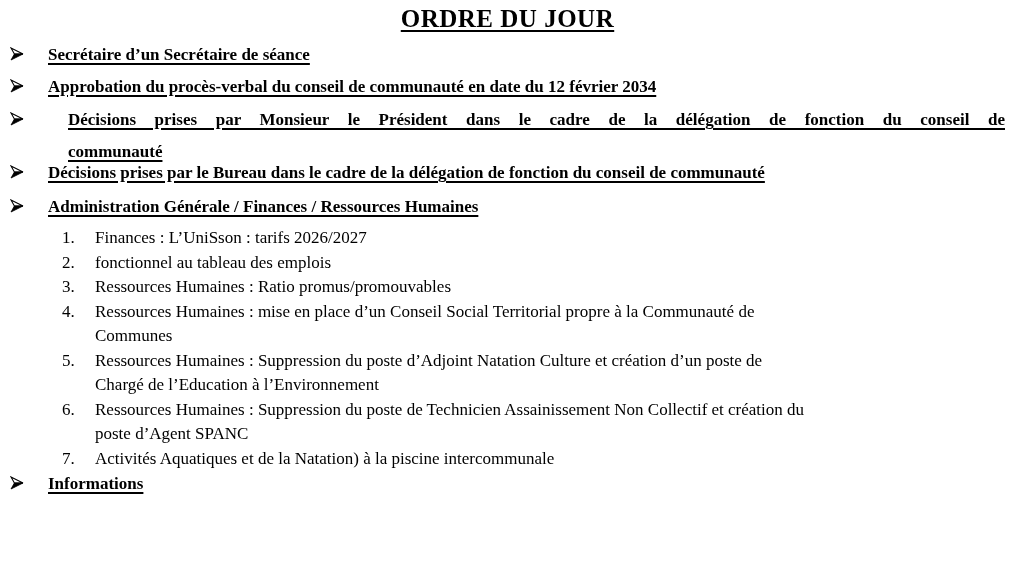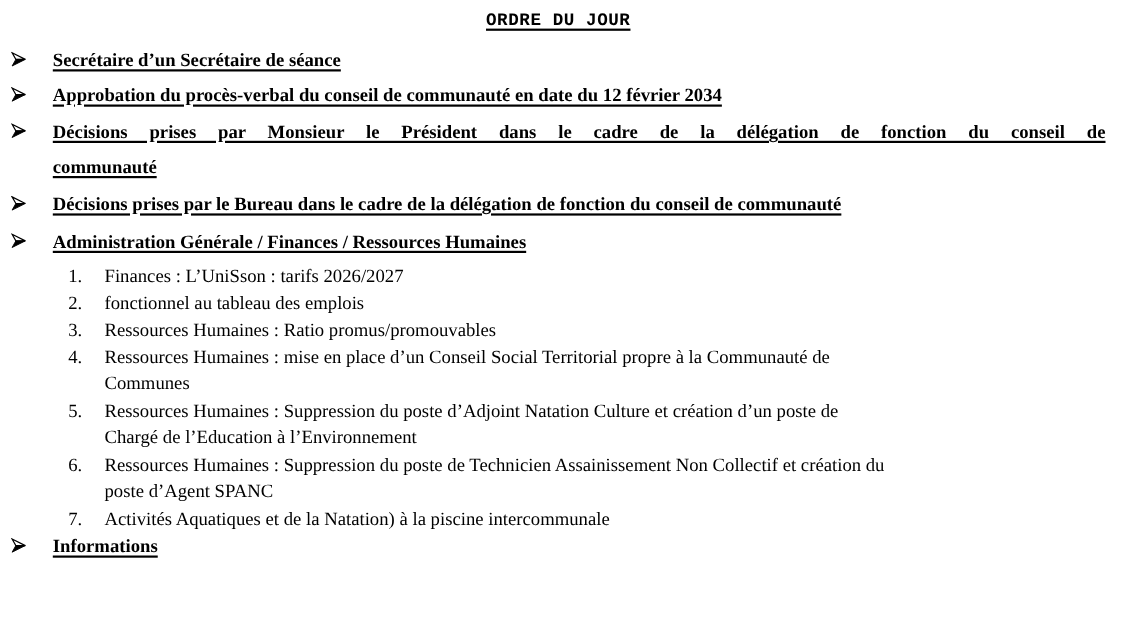--- a/index.html
+++ b/index.html
@@ -4,43 +4,43 @@
 <style>
   html, body { margin: 0; padding: 0; }
   body {
     width: 1024px; height: 574px; overflow: hidden;
     background: #ffffff; color: #000000;
     font-family: "Liberation Serif", "DejaVu Serif", serif;
   }
   .page { padding: 6px 19px 0 10px; }
 
   .title {
-    text-align: center; font-size: 16px; font-weight: bold;
-    line-height: 26px; letter-spacing: 0.5px; font-family: Liberation Mono, monospace;
+    text-align: center; font-size: 25px; font-weight: bold;
+    line-height: 26px; letter-spacing: 0.5px;
   }
   .u {
     text-decoration: underline;
     text-decoration-thickness: 2px;
     text-underline-offset: 3px;
     text-decoration-color: #000;
   }
 
   .bullet {
     display: flex; align-items: flex-start;
     font-weight: bold; font-size: 17px; line-height: 21px;
   }
   .bullet .arrow { flex: 0 0 38px; padding-top: 3px; }
   .bullet .arrow svg { display: block; }
   .btext { flex: 1 1 auto; min-width: 0; }
   .oneline { white-space: nowrap; }
 
   .b1 { margin-top: 12px; }
   .b2 { margin-top: 11px; }
-  .b3 { margin-top: 12px; }
-  .b4 { margin-top: 13px; }
+  .b3 { margin-top: 12px; gap: 20px; }
+  .b4 { }
   .b5 { margin-top: 13px; }
   .binf { margin-top: 2px; }
 
   .line-just { text-align: justify; text-align-last: justify; }
   .line2 { margin-top: 11px; }
 
   .numlist { margin: 9px 0 0 52px; }
   .numitem { display: flex; font-size: 17px; line-height: 24.5px; }
   .num { flex: 0 0 33px; }
   .ntext { flex: 1 1 auto; min-width: 0; }

